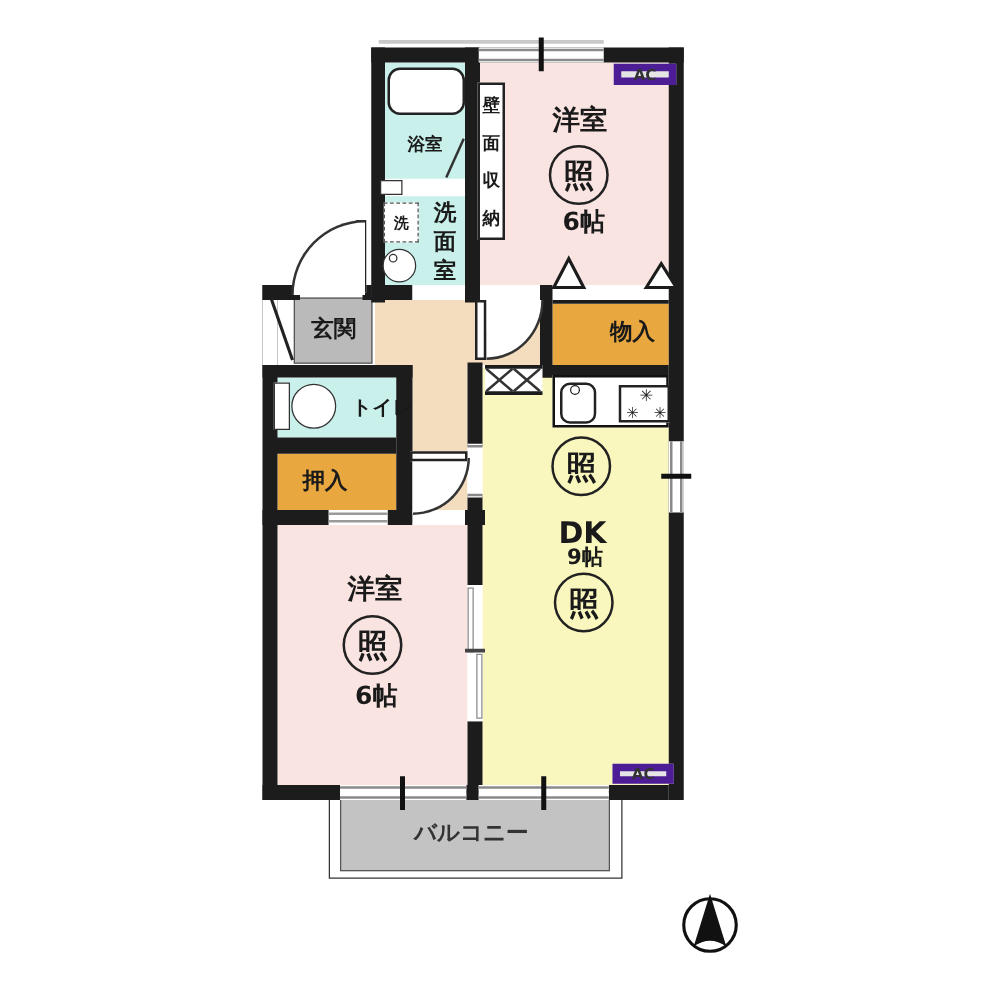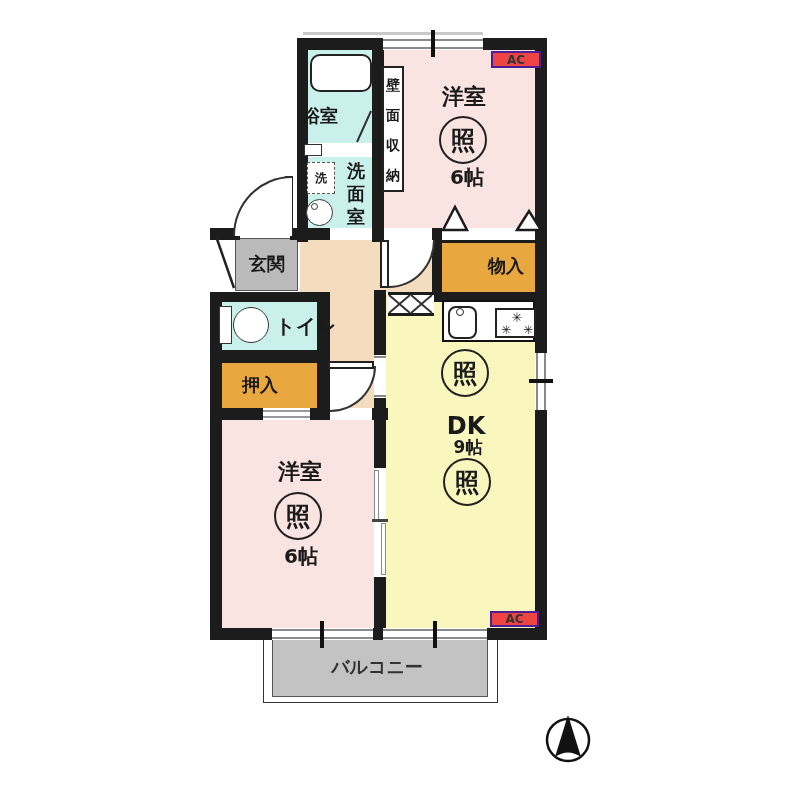--- a/index.html
+++ b/index.html
@@ -12,21 +12,21 @@
        white-space:nowrap;line-height:1;}
   .win{position:absolute;background:#ffffff;}
   .winlineH{position:absolute;left:0;width:100%;height:2px;background:#8a8a8a;}
   .winlineV{position:absolute;top:0;height:100%;width:2px;background:#8a8a8a;}
   .tick{position:absolute;background:#111;}
   .arc{position:absolute;background:#fff;}
   .leaf{position:absolute;background:#fff;border:2px solid #222;box-sizing:border-box;}
   .shoCircle{position:absolute;border:2.5px solid #222;border-radius:50%;display:flex;
              align-items:center;justify-content:center;font-weight:bold;font-size:25px;
              color:#1a1a1a;box-sizing:border-box;}
-  .acBox{position:absolute;background:#ef4444;border:2px solid #4c1d95;box-sizing:border-box;
+  .acBox{position:absolute;background:#e5e5e5;border:6px solid #4c1d95;box-sizing:border-box;
          display:flex;align-items:center;justify-content:center;font-size:12px;
          font-weight:bold;color:#333;}
   .vtext{position:absolute;display:flex;flex-direction:column;align-items:center;
          font-weight:bold;color:#1a1a1a;}
   svg{position:absolute;left:0;top:0;pointer-events:none;}
 </style>
 </head>
 <body>
 
 <div id="stage">
@@ -165,21 +165,21 @@
 
     <polygon points="443,230 455,207 467,230" fill="#fff" stroke="#1c1c1c" stroke-width="2.5"></polygon>
     <polygon points="517,230 529,211 541,230" fill="#fff" stroke="#1c1c1c" stroke-width="2.5"></polygon>
 
     <g>
       <circle cx="568" cy="740" r="21" fill="none" stroke="#111" stroke-width="2.5"></circle>
       <path d="M568,715 L581,757 Q568,748 555,757 Z" fill="#111"></path>
     </g>
   </svg>
 
-  <div class="lbl" style="left:320px;top:116px;font-size:18px;">浴室</div>
+  <div class="lbl" style="left:340px;top:116px;font-size:14px;">浴室</div>
 
   <div class="vtext" style="left:345px;top:159px;width:22px;font-size:18px;line-height:23px;">
     <span>洗</span>
     <span>面</span>
     <span>室</span>
   </div>
 
   <div class="vtext" style="left:383px;top:70px;width:20px;font-size:14px;line-height:30px;">
     <span>壁</span>
     <span>面</span>
@@ -189,21 +189,21 @@
 
   <div class="lbl" style="left:321px;top:178px;font-size:12px;">洗</div>
 
   <div class="lbl" style="left:464px;top:97px;font-size:22px;">洋室</div>
   <div class="shoCircle" style="left:439px;top:116px;width:48px;height:48px;">
       <span>照</span>
     </div>
   <div class="lbl" style="left:467px;top:177px;font-size:20px;">6帖</div>
 
   <div class="lbl" style="left:267px;top:264px;font-size:18px;">玄関</div>
-  <div class="lbl" style="left:289px;top:326px;font-size:20px;padding-left:34px;">トイレ</div>
+  <div class="lbl" style="left:289px;top:326px;font-size:16px;padding-left:34px;">トイレ</div>
   <div class="lbl" style="left:260px;top:385px;font-size:18px;">押入</div>
   <div class="lbl" style="left:490px;top:266px;font-size:18px;padding-left:32px;">物入</div>
 
   <div class="shoCircle" style="left:441px;top:349px;width:48px;height:48px;">
       <span>照</span>
     </div>
   <div class="lbl" style="left:466px;top:426px;font-size:24px;font-weight:600;">DK</div>
   <div class="lbl" style="left:468px;top:447px;font-size:17px;">9帖</div>
   <div class="shoCircle" style="left:443px;top:458px;width:48px;height:48px;">
       <span>照</span>

